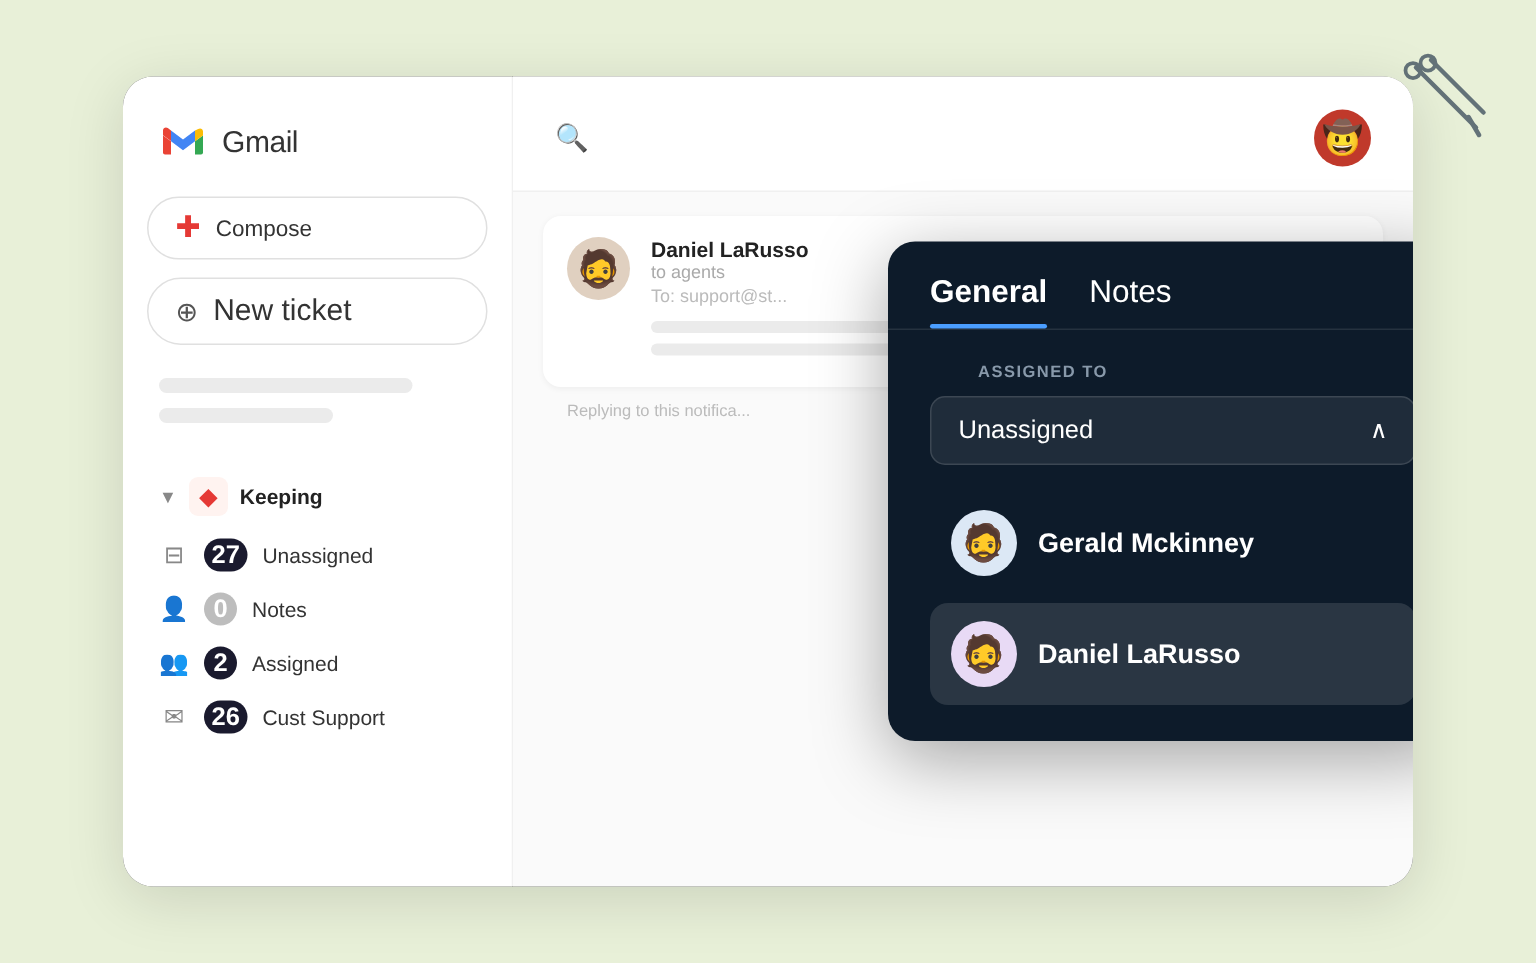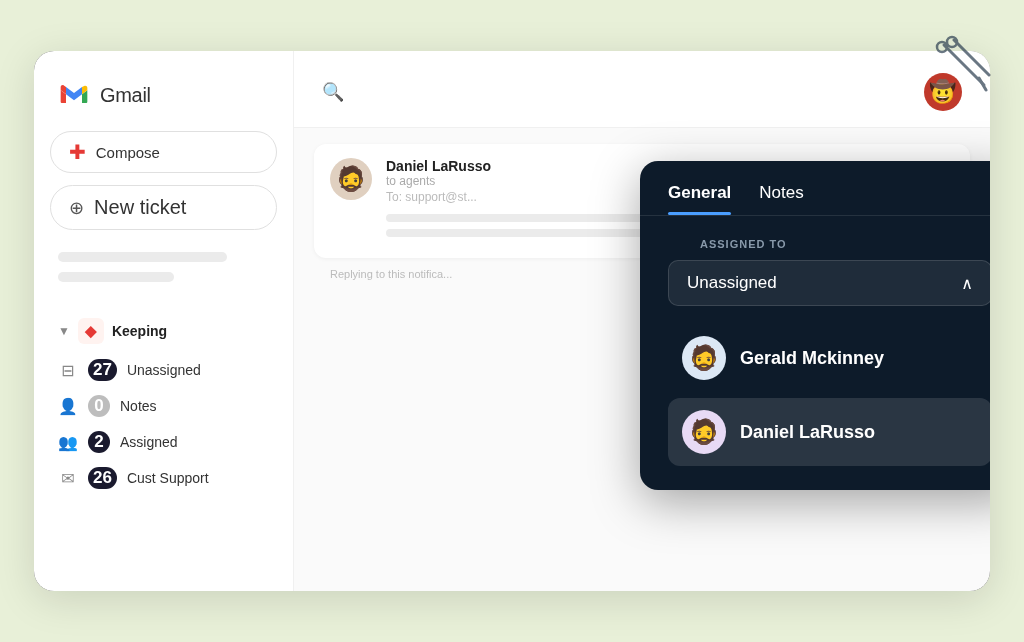--- a/index.html
+++ b/index.html
@@ -11,21 +11,21 @@
       align-items: center;
       justify-content: center;
       font-family: 'Segoe UI', Arial, sans-serif;
       overflow: hidden;
       position: relative;
     }
 
     .outer-card {
       background: #404040;
       border-radius: 20px;
-      width: 956px;
+      width: 860px;
       height: 540px;
       display: flex;
       position: relative;
       box-shadow: 0 8px 40px rgba(0,0,0,0.13);
       overflow: visible;
     }
 
     
     .sidebar {
       width: 260px;
@@ -271,21 +271,21 @@
     }
 
     .panel-tabs {
       display: flex;
       align-items: flex-end;
       padding: 22px 28px 0 28px;
       border-bottom: 1px solid rgba(255,255,255,0.1);
       gap: 28px;
     }
     .panel-tab {
-      font-size: 17px;
+      font-size: 21px;
       color: #fff;
       padding-bottom: 12px;
       cursor: pointer;
       position: relative;
       font-weight: 400;
     }
     .panel-tab.active {
       font-weight: 600;
     }
     .panel-tab.active::after {

